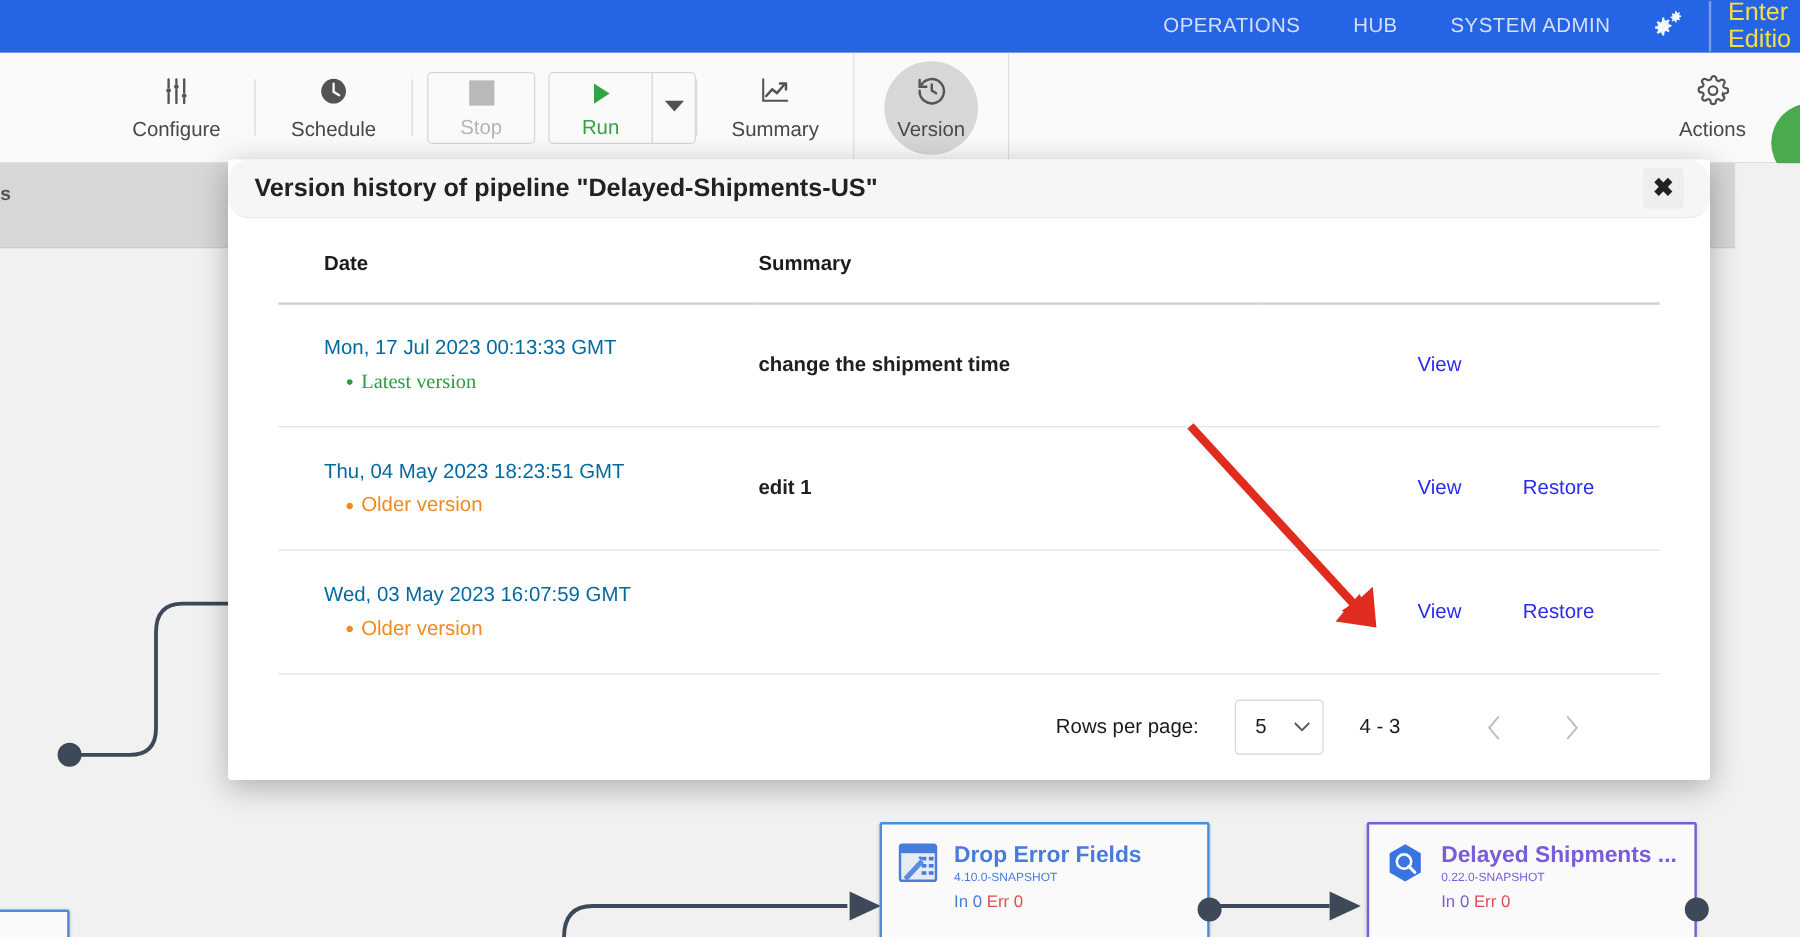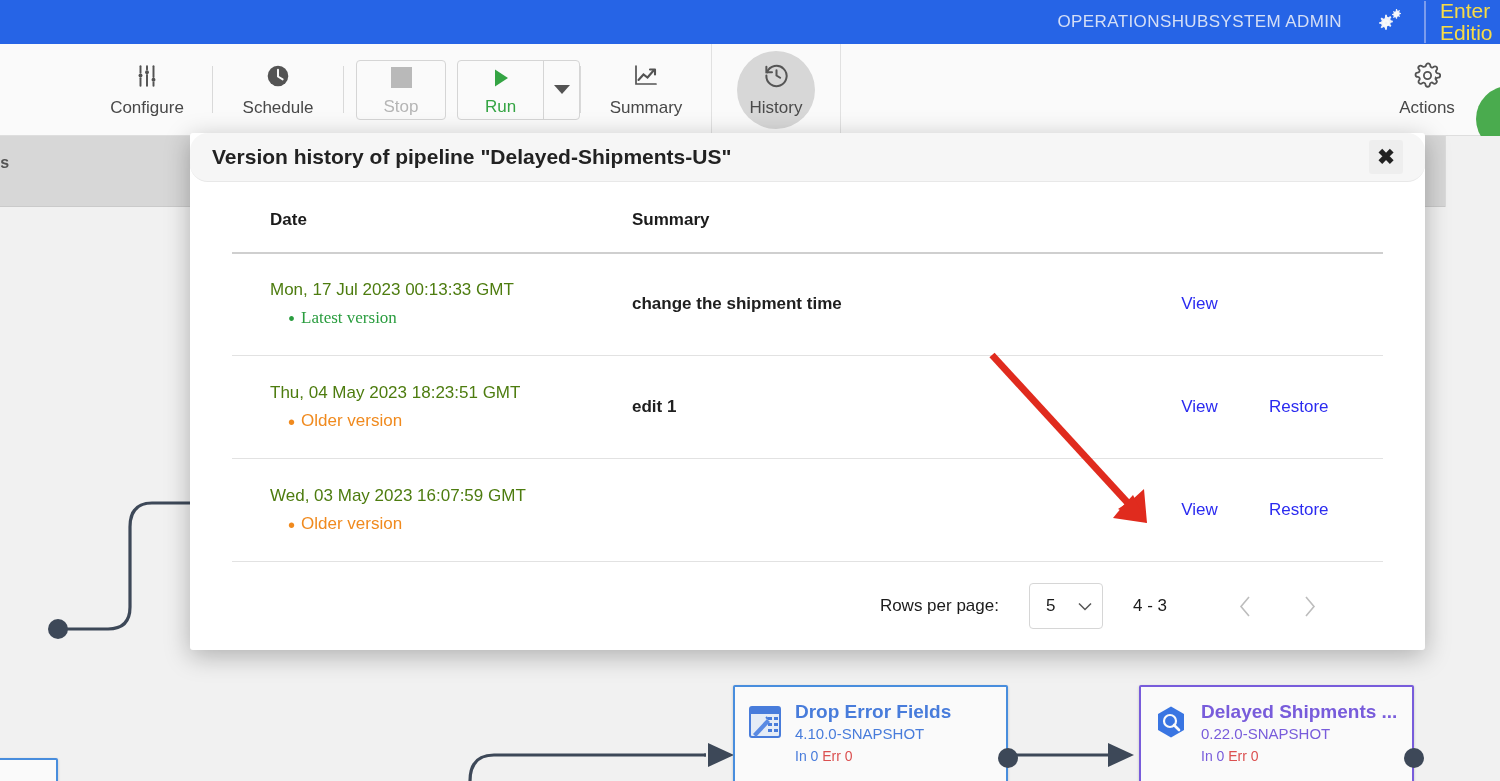--- a/index.html
+++ b/index.html
@@ -10,21 +10,21 @@
     background: #f4f4f4;
   }
   #root { position: relative; width: 1500px; height: 781px; }
 
   
   .topnav {
     position: absolute; left: 0; top: 0; width: 1500px; height: 44px;
     background: #2767eb;
     display: flex; align-items: center; justify-content: flex-end;
   }
-  .topnav-links { display: flex; align-items: center; padding-right: 20px; }
+  .topnav-links { display: flex; align-items: center; gap: 44px; padding-right: 20px; }
   .topnav-link {
     color: #d9e3fb; font-size: 17px; letter-spacing: .4px;
     white-space: nowrap; cursor: pointer;
   }
   .topnav-gear { margin-left: 14px; position: relative; width: 28px; height: 26px; cursor: pointer; }
   .topnav-gear svg { position: absolute; }
   .topnav-sep {
     width: 2px; height: 42px; background: #7ea0f2; margin: 0 14px 0 20px;
   }
   .edition {
@@ -96,21 +96,21 @@
   
   .node {
     position: absolute; background: #fff; border-radius: 2px;
     box-shadow: 0 1px 3px rgba(0,0,0,.18);
   }
   .node.blue { border: 2px solid #4a90e2; }
   .node.purple { border: 2px solid #7b5ee0; }
   .node-head { display: flex; align-items: center; gap: 12px; padding: 14px 12px 0 12px; }
   .node-ico { width: 36px; height: 36px; flex: none; }
   .node-title { font-size: 19px; font-weight: 700; line-height: 22px; }
-  .node-ver { font-size: 15px; margin-top: 2px; }
+  .node-ver { font-size: 10px; margin-top: 2px; }
   .node.blue .node-title, .node.blue .node-ver { color: #4a7fe0; }
   .node.purple .node-title, .node.purple .node-ver { color: #7b5ee0; }
   .node-foot { padding: 6px 0 0 60px; font-size: 14px; }
 
   .node-left {
     position: absolute; left: -60px; top: 551px; width: 118px; height: 142px;
     background: #fff; border: 2px solid #4a90e2; border-radius: 2px;
     box-shadow: 0 1px 3px rgba(0,0,0,.18);
   }
   .port { position: absolute; width: 20px; height: 20px; border-radius: 50%; background: #3f4a5a; }
@@ -142,21 +142,21 @@
   table.vh th {
     text-align: left; font-size: 17px; font-weight: 700; color: #1b1b1b;
     padding: 28px 0 22px 0; border-bottom: 2px solid #cfcfcf;
   }
   table.vh th.c-date { width: 400px; padding-left: 38px; }
   table.vh th.c-sum  { width: 420px; }
   table.vh th.c-act  { width: auto; }
   table.vh td { border-bottom: 1px solid #e2e2e2; vertical-align: middle; height: 103px; }
   table.vh tr:last-child td { border-bottom: 1px solid #e2e2e2; }
   .cell-date { padding-left: 38px; }
-  .d-line { font-size: 17px; color: #4d7c0f; }
+  .d-line { font-size: 17px; color: #0369a1; }
   .v-line { font-size: 17px; margin-top: 8px; padding-left: 18px; }
   .v-line .dot { font-size: 20px; line-height: 0; vertical-align: middle; margin-right: 6px; }
   .v-latest { color: #2a9d3f; font-family: Liberation Serif, serif; }
   .v-older  { color: #f08a1e; }
   .cell-sum { font-size: 17px; color: #202020; font-weight: bold; }
   .cell-act { text-align: right; padding-right: 4px; white-space: nowrap; }
   .lnk {
     color: #2b2bf0; font-size: 17px; cursor: pointer; display: inline-block;
   }
   .lnk.view { width: 130px; text-align: center; }
@@ -288,21 +288,21 @@
 
     <div class="tb-item history">
       <span class="tb-history-circle"></span>
       <span class="tb-icon">
         <svg width="27" height="27" viewBox="0 0 24 24" fill="none" stroke="#555" stroke-width="1.8" stroke-linecap="round">
           <path d="M3.6 9.2A9 9 0 1 1 3 12"></path>
           <path d="M3 4.2v5h5"></path>
           <path d="M12 7.4V12l3.2 2"></path>
         </svg>
       </span>
-      <span class="lbl">History</span>
+      <span class="lbl">Version</span>
     </div>
 
     <div class="tb-spacer"></div>
 
     <div class="tb-item">
       <span class="tb-icon">
         <svg width="27" height="27" viewBox="0 0 24 24" fill="none" stroke="#555" stroke-width="1.6">
           <circle cx="12" cy="12" r="3.2"></circle>
           <path d="M19.3 14.2a1.6 1.6 0 00.32 1.77l.06.06a1.95 1.95 0 11-2.76 2.76l-.06-.06a1.6 1.6 0 00-1.77-.32 1.6 1.6 0 00-.97 1.47v.17a1.95 1.95 0 11-3.9 0v-.09a1.6 1.6 0 00-1.05-1.47 1.6 1.6 0 00-1.77.32l-.06.06a1.95 1.95 0 11-2.76-2.76l.06-.06a1.6 1.6 0 00.32-1.77 1.6 1.6 0 00-1.47-.97H3.3a1.95 1.95 0 110-3.9h.09a1.6 1.6 0 001.47-1.05 1.6 1.6 0 00-.32-1.77l-.06-.06a1.95 1.95 0 112.76-2.76l.06.06a1.6 1.6 0 001.77.32h.08A1.6 1.6 0 0010.6 3.4v-.17a1.95 1.95 0 113.9 0v.09a1.6 1.6 0 00.97 1.47 1.6 1.6 0 001.77-.32l.06-.06a1.95 1.95 0 112.76 2.76l-.06.06a1.6 1.6 0 00-.32 1.77v.08a1.6 1.6 0 001.47.97h.17a1.95 1.95 0 110 3.9h-.09a1.6 1.6 0 00-1.47.97z"></path>
         </svg>

